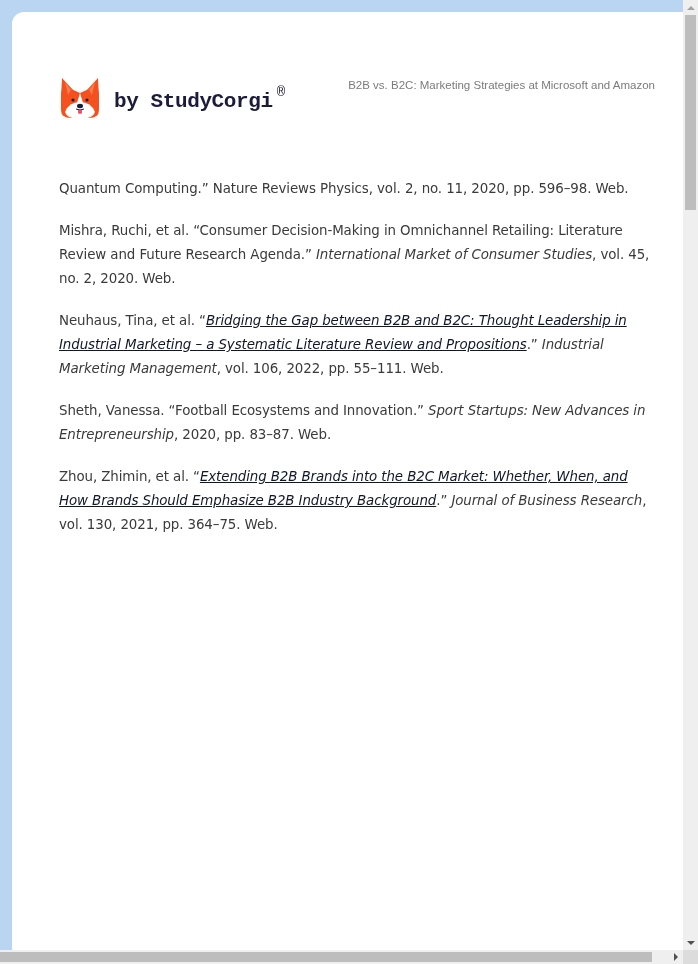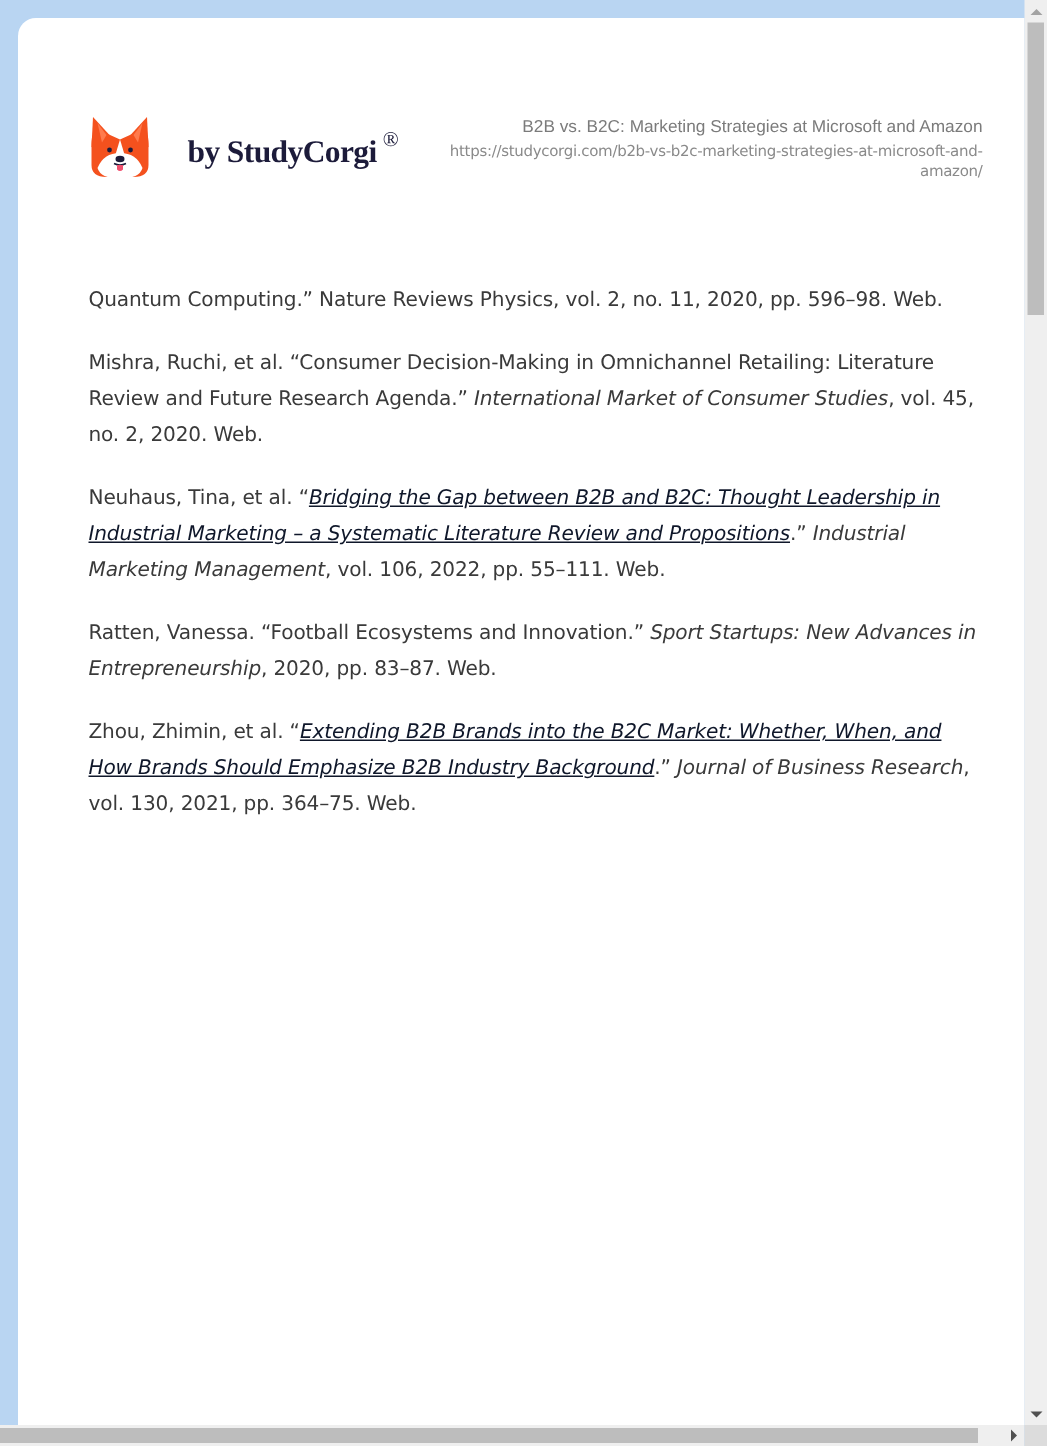--- a/index.html
+++ b/index.html
@@ -41,22 +41,22 @@
       top: 10px;
       display: flex;
       align-items: center;
     }
     .logo-icon {
       width: 42px;
       height: 44px;
       display: block;
     }
     .logo-text {
-      margin-left: 24px;
-      font-family: Liberation Serif, serif;
+      margin-left: 13px;
+      font-family: Liberation Mono, monospace;
       font-weight: bold;
       font-size: 21px;
       color: #1c1b3a;
       letter-spacing: -0.4px;
       position: relative;
       top: 3px;
     }
     .logo-reg {
       font-size: 14px;
       font-weight: normal;
@@ -84,21 +84,21 @@
       font-family: "DejaVu Sans", sans-serif;
       font-size: 10px;
       line-height: 13px;
       color: #8a8a8a;
       margin-top: 3px;
       letter-spacing: -0.2px;
     }
     .content {
       position: absolute;
       left: 47px;
-      top: 177px;
+      top: 165px;
       width: 598px;
     }
     .entry {
       font-family: "DejaVu Sans", sans-serif;
       font-size: 13.4px;
       line-height: 24px;
       color: #3a3a3a;
       margin: 0 0 18px 0;
       letter-spacing: -0.1px;
     }
@@ -216,32 +216,31 @@
 
           <path d="M17 33 Q21 35 25 33" stroke="#1c1b3a" stroke-width="1" fill="none"></path>
 
           <path d="M19 34 L23 34 L23 37 Q21 39 19 37 Z" fill="#f0506e"></path>
         </svg>
         <span class="logo-text"><span>by StudyCorgi</span><span class="logo-reg">®</span></span>
       </div>
 
       <div class="doc-info">
         <div class="doc-title">B2B vs. B2C: Marketing Strategies at Microsoft and Amazon</div>
-        <div class="doc-url">https://studycorgi.com/b2b-vs-b2c-marketing-strategies-at-microsoft-and-amazon/</div>
       </div>
     </div>
 
     <div class="content">
       <p class="entry"><span>Quantum Computing.” Nature Reviews Physics, vol. 2, no. 11, 2020, pp. 596–98. Web.</span></p>
 
       <p class="entry"><span>Mishra, Ruchi, et al. “Consumer Decision-Making in Omnichannel Retailing: Literature Review and Future Research Agenda.” </span><i>International Market of Consumer Studies</i><span>, vol. 45, no. 2, 2020. Web.</span></p>
 
       <p class="entry"><span>Neuhaus, Tina, et al. “</span><a href="#">Bridging the Gap between B2B and B2C: Thought Leadership in Industrial Marketing – a Systematic Literature Review and Propositions</a><span>.” </span><i>Industrial Marketing Management</i><span>, vol. 106, 2022, pp. 55–111. Web.</span></p>
 
-      <p class="entry"><span>Ratten, Vanessa. “Football Ecosystems and Innovation.” </span><i>Sport Startups: New Advances in Entrepreneurship</i><span>, 2020, pp. 83–87. Web.</span></p>
+      <p class="entry"><span>Sheth, Vanessa. “Football Ecosystems and Innovation.” </span><i>Sport Startups: New Advances in Entrepreneurship</i><span>, 2020, pp. 83–87. Web.</span></p>
 
 
       <p class="entry"><span>Zhou, Zhimin, et al. “</span><a href="#">Extending B2B Brands into the B2C Market: Whether, When, and How Brands Should Emphasize B2B Industry Background</a><span>.” </span><i>Journal of Business Research</i><span>, vol. 130, 2021, pp. 364–75. Web.</span></p>
     </div>
 
   </div>
 </div>
 
 <div class="vscroll">
   <div class="arrow-up">

